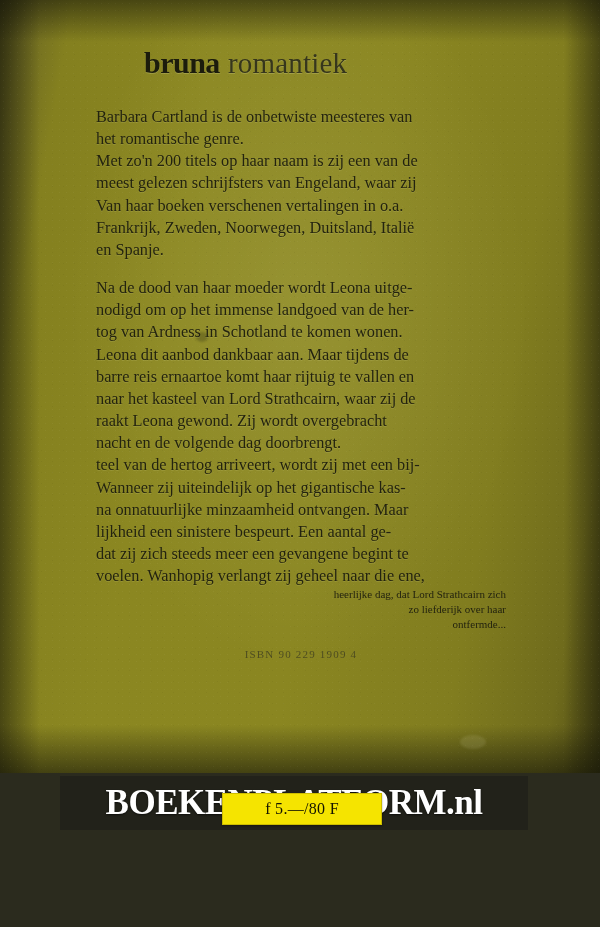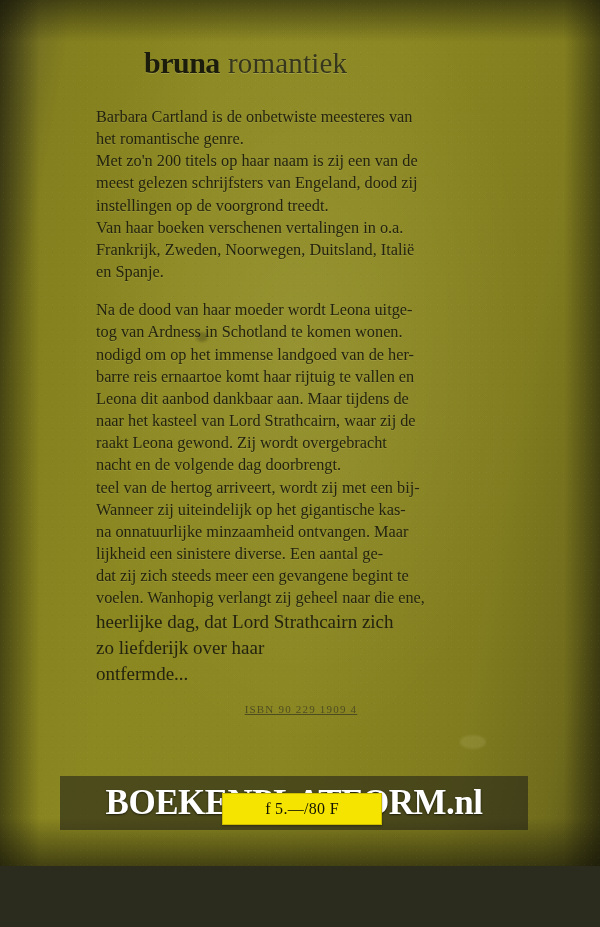--- a/index.html
+++ b/index.html
@@ -11,21 +11,21 @@
     width: 600px;
     height: 927px;
     overflow: hidden;
     font-family: "Liberation Serif", serif;
   }
 
   
   #cover {
     position: relative;
     width: 600px;
-    height: 866px;
+    height: 773px;
     background:
       radial-gradient(ellipse at 50% 40%, rgba(255,255,200,0.10) 0%, rgba(0,0,0,0.0) 55%),
       linear-gradient(100deg, #55521c 0%, #6e6a22 4%, #84801f 10%, #8b8721 30%, #8a8621 55%, #817d1f 78%, #6f6b1c 92%, #4e4b15 100%);
     box-sizing: border-box;
   }
   
   #cover:before {
     content: "";
     position: absolute;
     inset: 0;
@@ -81,35 +81,34 @@
     line-height: 1.36;
     text-align: justify;
     color: #23230f;
     text-shadow: 0 1px 0 rgba(255,255,200,.12);
   }
   .blurb p { margin: 0; }
   .blurb p + p { margin-top: 0px; }
   .gap { height: 16px; }
 
   .tail {
-    text-align: left;
-    font-size: 19px;
+    text-align: right;
+    font-size: 11px;
     line-height: 1.36;
     color: #23230f;
   }
   .tail div { display: block; }
 
   .isbn {
     margin-top: 16px;
     text-align: center;
     font-size: 11px;
     letter-spacing: 1.2px;
     color: #3a3a20;
     opacity: .75;
-    text-decoration: underline;
   }
 
   
   #watermark {
     position: absolute;
     left: 60px;
     top: 776px;
     width: 468px;
     height: 54px;
     background: rgba(28,28,24,0.56);
@@ -170,42 +169,41 @@
   <div id="content">
 
     <div class="imprint">
       <span class="brand">bruna</span><span class="series">romantiek</span>
     </div>
 
     <div class="blurb">
       <p>Barbara Cartland is de onbetwiste meesteres van</p>
       <p>het romantische genre.</p>
       <p>Met zo'n 200 titels op haar naam is zij een van de</p>
-      <p>meest gelezen schrijfsters van Engeland, dood zij</p>
-      <p>instellingen op de voorgrond treedt.</p>
+      <p>meest gelezen schrijfsters van Engeland, waar zij</p>
       <p>Van haar boeken verschenen vertalingen in o.a.</p>
       <p>Frankrijk, Zweden, Noorwegen, Duitsland, Italië</p>
       <p>en Spanje.</p>
     </div>
 
     <div class="gap"></div>
 
     <div class="blurb">
       <p>Na de dood van haar moeder wordt Leona uitge-</p>
+      <p>nodigd om op het immense landgoed van de her-</p>
       <p>tog van Ardness in Schotland te komen wonen.</p>
-      <p>nodigd om op het immense landgoed van de her-</p>
+      <p>Leona dit aanbod dankbaar aan. Maar tijdens de</p>
       <p>barre reis ernaartoe komt haar rijtuig te vallen en</p>
-      <p>Leona dit aanbod dankbaar aan. Maar tijdens de</p>
       <p>naar het kasteel van Lord Strathcairn, waar zij de</p>
       <p>raakt Leona gewond. Zij wordt overgebracht</p>
       <p>nacht en de volgende dag doorbrengt.</p>
       <p>teel van de hertog arriveert, wordt zij met een bij-</p>
       <p>Wanneer zij uiteindelijk op het gigantische kas-</p>
       <p>na onnatuurlijke minzaamheid ontvangen. Maar</p>
-      <p>lijkheid een sinistere diverse. Een aantal ge-</p>
+      <p>lijkheid een sinistere bespeurt. Een aantal ge-</p>
       <p>dat zij zich steeds meer een gevangene begint te</p>
       <p>voelen. Wanhopig verlangt zij geheel naar die ene,</p>
       <p></p>
     </div>
 
     <div class="tail">
       <div>heerlijke dag, dat Lord Strathcairn zich</div>
       <div>zo liefderijk over haar</div>
       <div>ontfermde...</div>
     </div>

